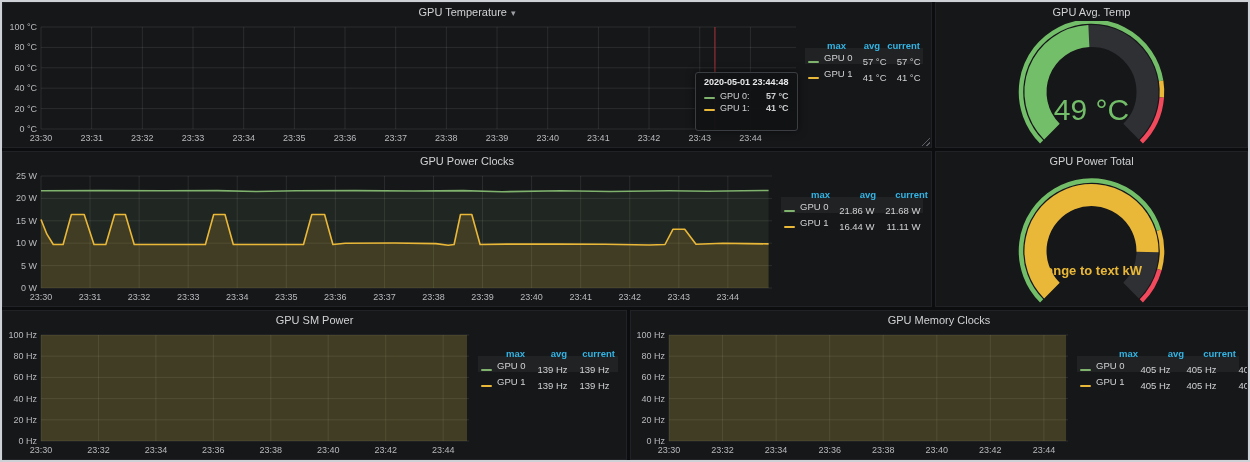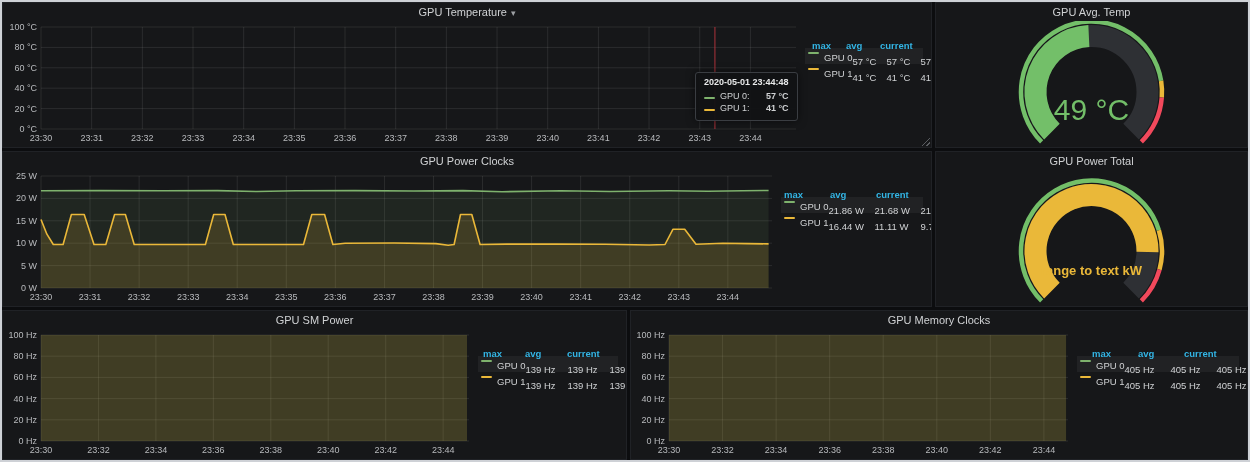--- a/index.html
+++ b/index.html
@@ -42,28 +42,28 @@
   }
   .leg-row{
     display:grid;
     grid-template-columns:1fr var(--col) var(--col) calc(var(--col) + 6px);
     align-items:center;
     height:16px;
     padding:0 3px;
   }
   .leg-row.hl{background:rgba(255,255,255,.05);}
   .leg-head{color:#33b5e5;font-weight:600;}
-  .leg-cell{white-space:nowrap;margin-top:8px;}
-  .leg-name{text-align:left;white-space:nowrap;cursor:pointer;display:flex;align-items:flex-start;}
+  .leg-cell{text-align:right;white-space:nowrap;margin-top:8px;}
+  .leg-name{text-align:left;white-space:nowrap;cursor:pointer;display:flex;align-items:flex-end;}
   .swatch{display:inline-block;width:11px;height:2px;border-radius:1px;margin-right:5px;flex:none;}
   .tooltip{
     position:absolute;z-index:5;
     background:rgba(17,18,20,.95);
     border:1px solid #3a3d42;border-radius:3px;
-    padding:4px 8px 6px 8px;
+    padding:4px 8px 16px 8px;
     font-size:9px;color:#d0d2d4;white-space:nowrap;
     box-shadow:0 0 8px rgba(0,0,0,.5);
   }
   .tooltip .tt-date{font-weight:700;color:#e8e9ea;margin-bottom:3px;}
   .tt-row{display:flex;justify-content:space-between;gap:14px;line-height:12px;}
   .tt-val{font-weight:700;}
   .gauge-wrap{position:absolute;top:18px;left:0;right:0;bottom:2px;text-align:center;}
   .gauge-wrap svg{position:absolute;inset:0;}
   .resize-handle{
     position:absolute;right:1px;bottom:1px;width:9px;height:9px;z-index:4;

